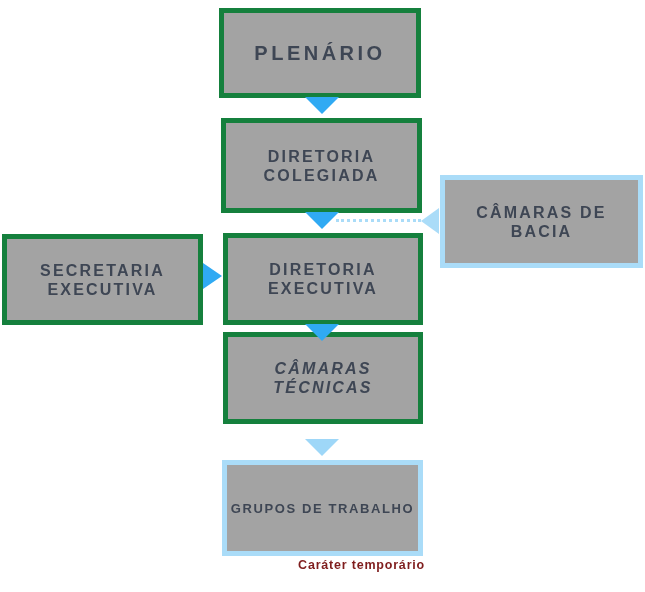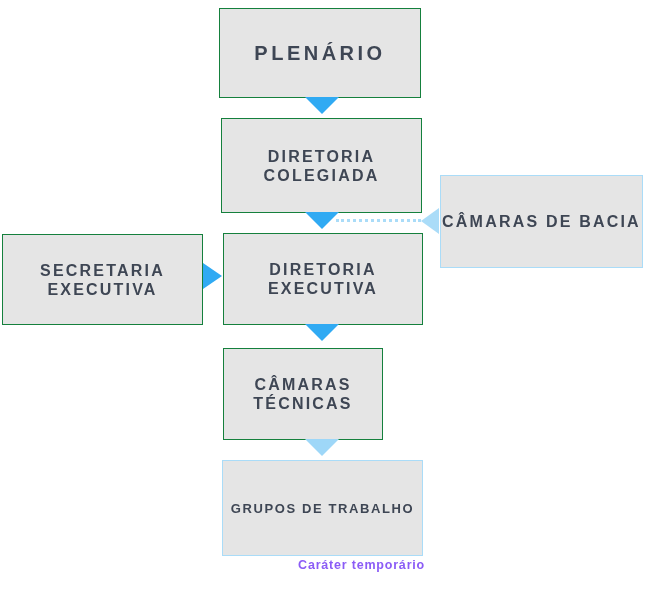--- a/index.html
+++ b/index.html
@@ -12,22 +12,22 @@
     position: relative;
     width: 645px;
     height: 592px;
     background: #ffffff;
     overflow: hidden;
   }
   
   .box {
     position: absolute;
     box-sizing: border-box;
-    background: #e5e5e5;
-    border: 1px solid #15803d;
+    background: #a3a3a3;
+    border: 5px solid #15803d;
     display: flex;
     align-items: center;
     justify-content: center;
     text-align: center;
   }
   .box.light { border-color: #aadcf8; }
   .box-label {
     color: #3e4654;
     font-weight: bold;
     font-size: 16px;
@@ -42,21 +42,21 @@
   }
   .box-label.long {
     font-size: 13px;
     letter-spacing: 1.6px;
   }
   #box-plenario            { left: 219px; top:   8px; width: 202px; height:  90px; }
   #box-diretoria-colegiada { left: 221px; top: 118px; width: 201px; height:  95px; }
   #box-agencia-de-bacia    { left: 440px; top: 175px; width: 203px; height:  93px; }
   #box-secretaria-executiva{ left:   2px; top: 234px; width: 201px; height:  91px; }
   #box-diretoria-executiva { left: 223px; top: 233px; width: 200px; height:  92px; }
-  #box-camaras-tecnicas    { left: 223px; top: 348px; width: 160px; height:  92px; }
+  #box-camaras-tecnicas    { left: 223px; top: 332px; width: 200px; height:  92px; font-style: italic; }
   #box-grupos-de-trabalho  { left: 222px; top: 460px; width: 201px; height:  96px; }
 
   
   .arrow { position: absolute; width: 0; height: 0; }
   .arrow.down {
     border-left: 17px solid transparent;
     border-right: 17px solid transparent;
     border-top: 17px solid #30aaf3;
   }
   .arrow.down.light  { border-top-color: #9ed7f8; }
@@ -87,21 +87,21 @@
     border-top: 3px dotted #aadcf8;
   }
 
   
   .caption {
     position: absolute;
     left: 222px;
     top: 558px;
     width: 203px;
     text-align: right;
-    color: #8b5cf6;
+    color: #7f1d1d;
     font-weight: bold;
     font-size: 12.5px;
     letter-spacing: 0.8px;
   }
 </style>
 </head>
 <body>
 
 <div class="canvas">
 

